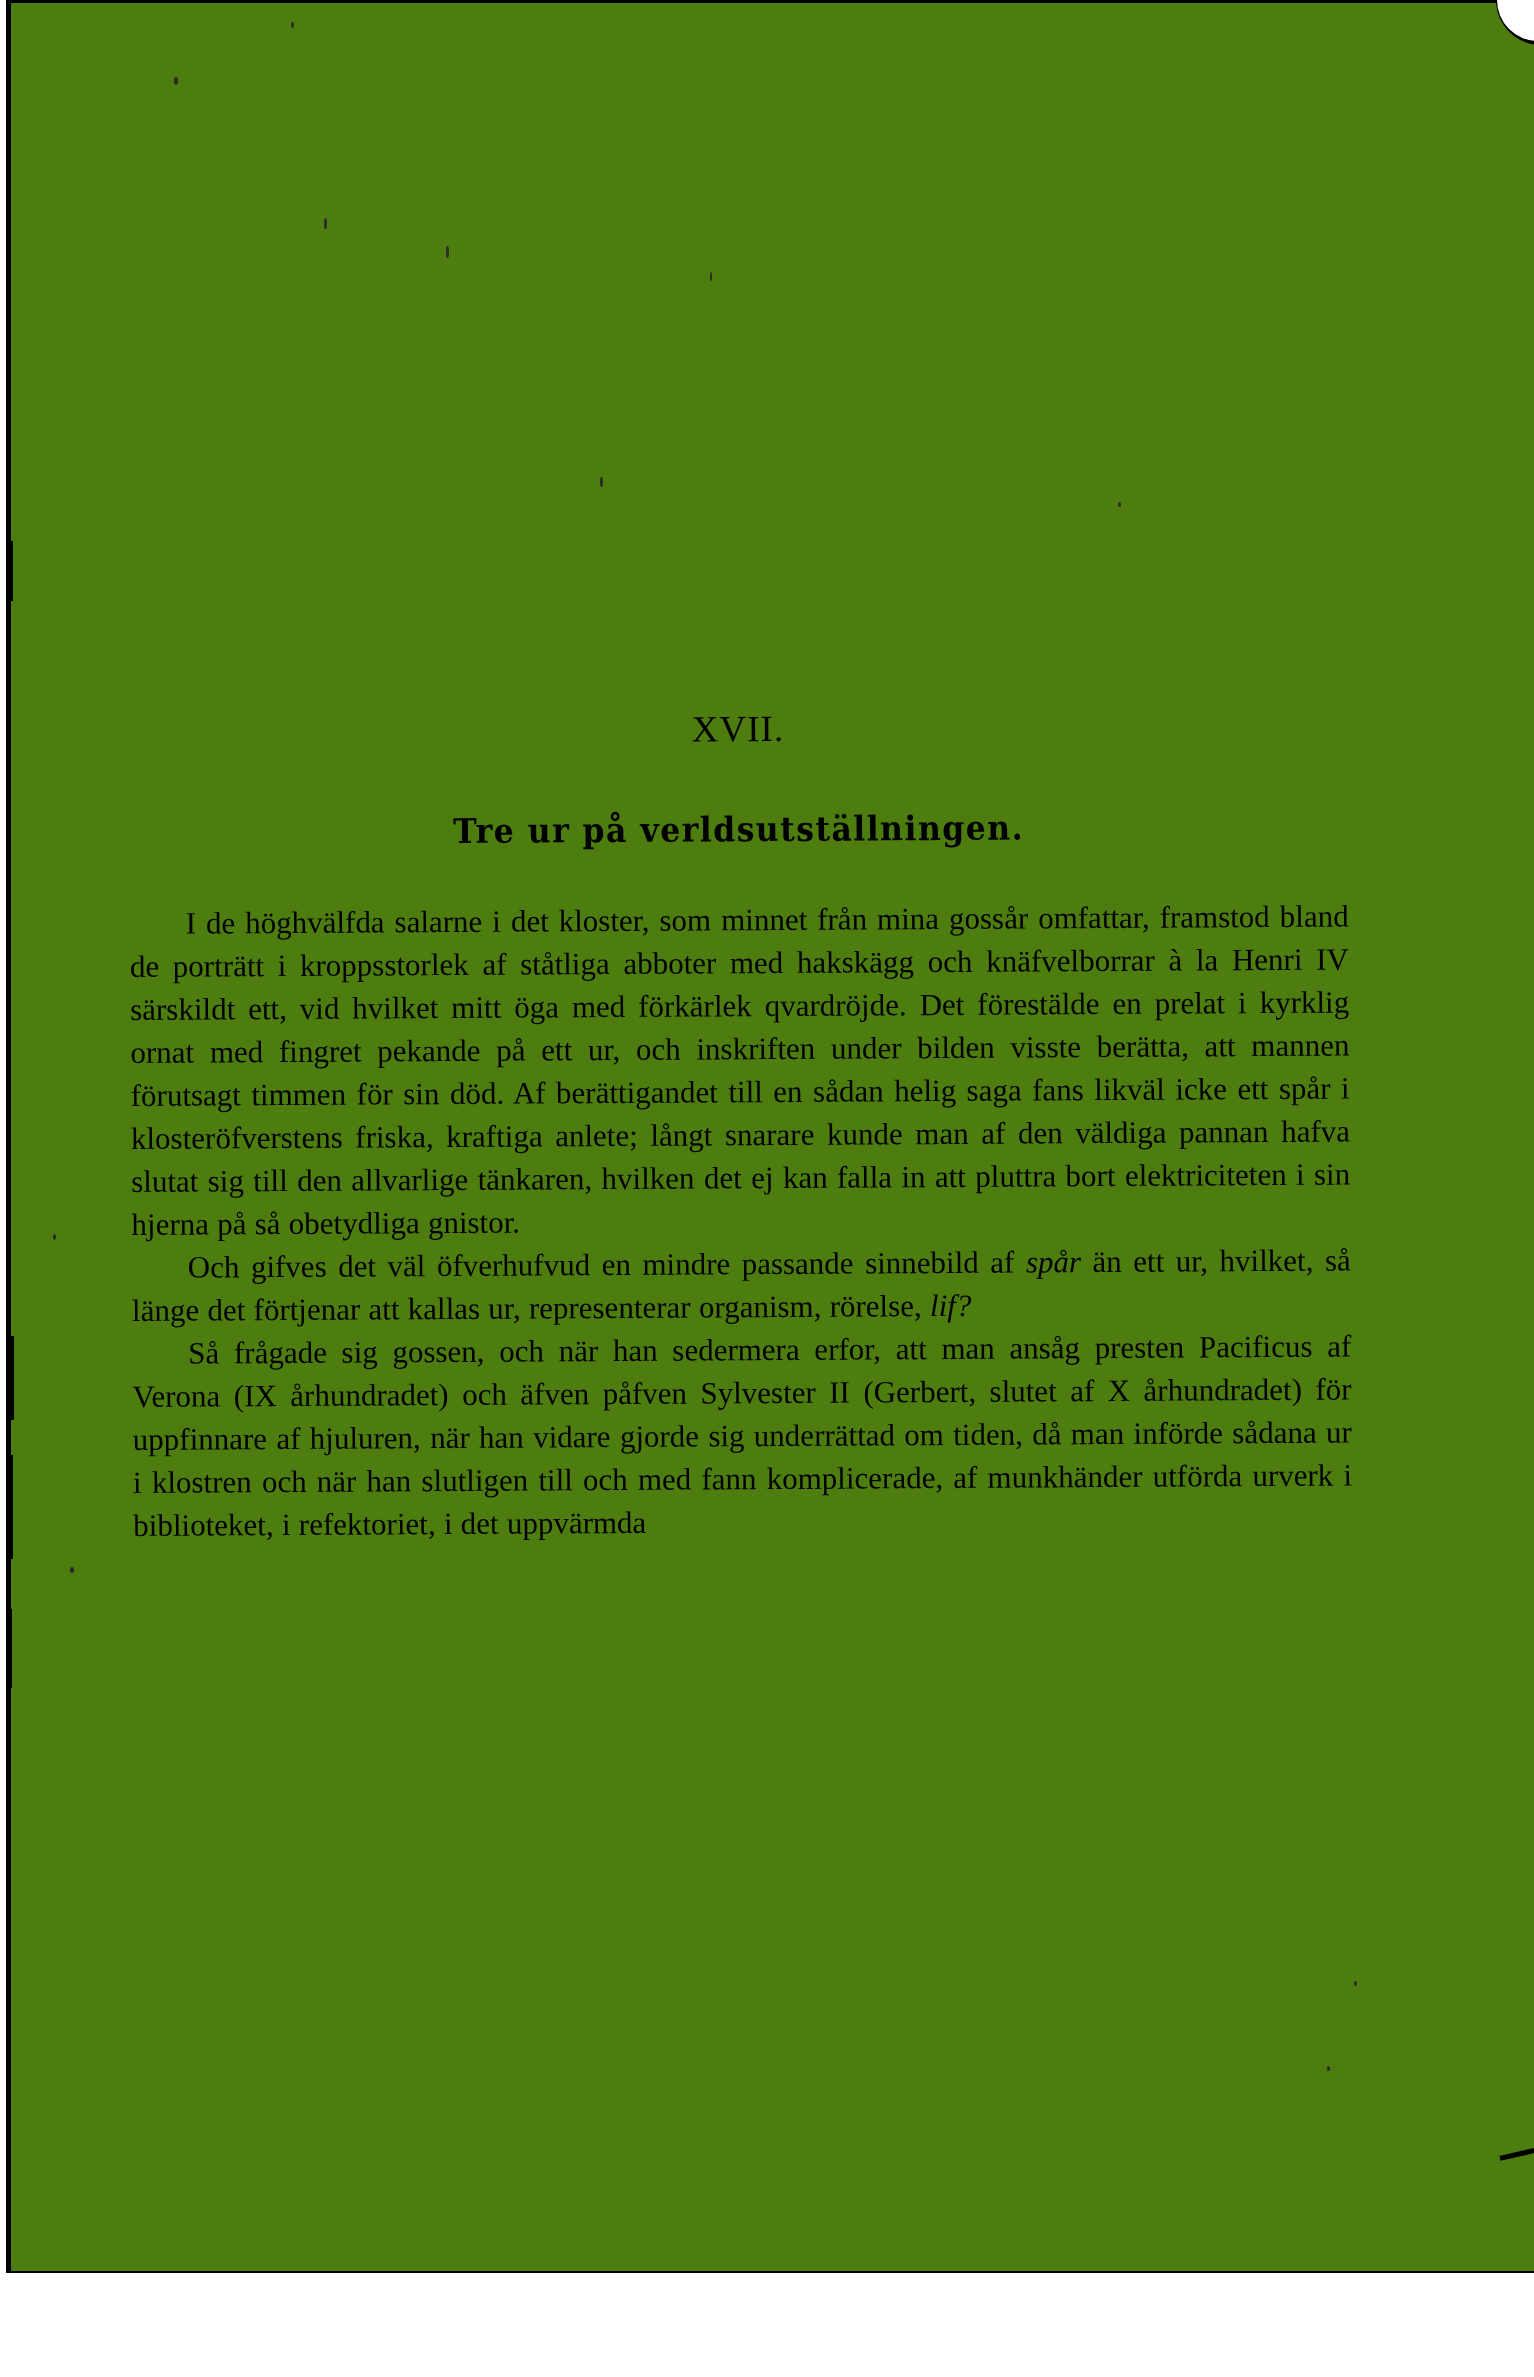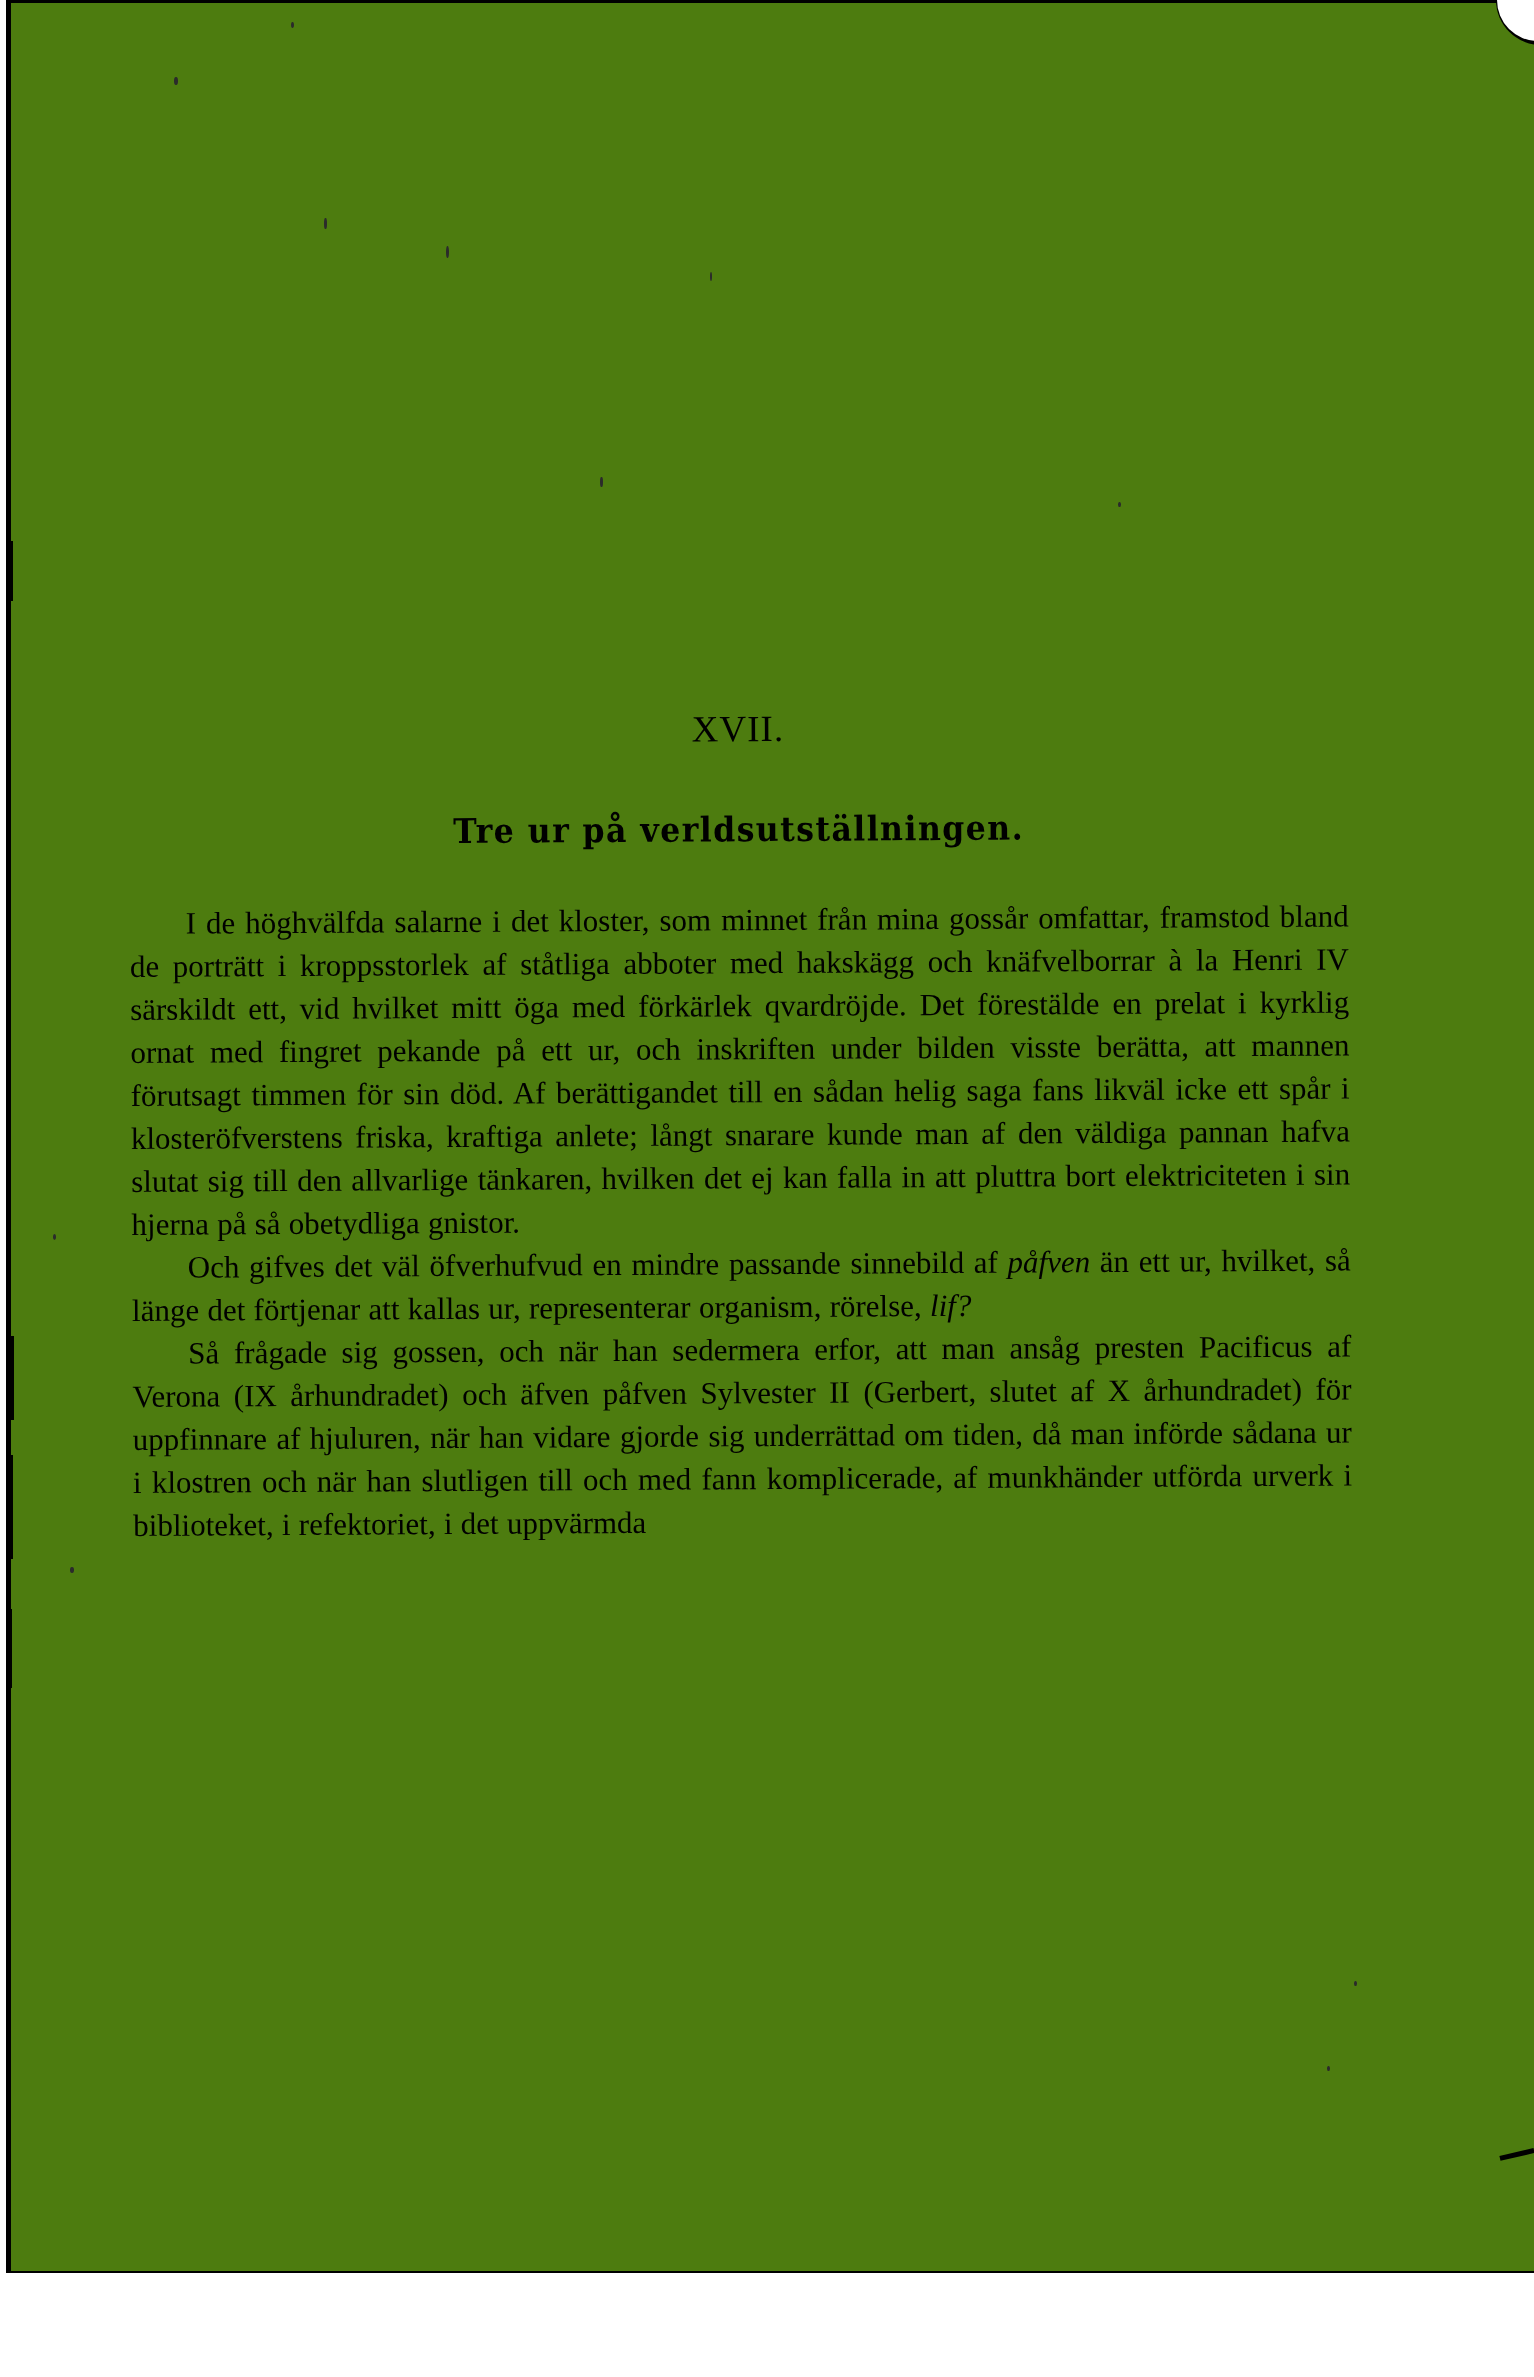--- a/index.html
+++ b/index.html
@@ -172,21 +172,21 @@
     <div class="text-block">
 
       <div class="chapter-number">XVII.</div>
 
       <h1 class="chapter-title">Tre ur på verldsutställningen.</h1>
 
       <div class="body-copy">
 
         <p>I de höghvälfda salarne i det kloster, som minnet från mina gossår omfattar, framstod bland de porträtt i kroppsstorlek af ståtliga abboter med hakskägg och knäfvelborrar à la Henri IV särskildt ett, vid hvilket mitt öga med förkärlek qvardröjde. Det förestälde en prelat i kyrklig ornat med fingret pekande på ett ur, och inskriften under bilden visste berätta, att mannen förutsagt timmen för sin död. Af berättigandet till en sådan helig saga fans likväl icke ett spår i klosteröfverstens friska, kraftiga anlete; långt snarare kunde man af den väldiga pannan hafva slutat sig till den allvarlige tänkaren, hvilken det ej kan falla in att pluttra bort elektriciteten i sin hjerna på så obetydliga gnistor.</p>
 
-        <p><span>Och gifves det väl öfverhufvud en mindre passande sinnebild af </span><em>påfven</em><span> än ett ur, hvilket, så länge det förtjenar att kallas ur, representerar organism, rörelse, </span><em>lif?</em></p>
+        <p><span>Och gifves det väl öfverhufvud en mindre passande sinnebild af </span><em>spår</em><span> än ett ur, hvilket, så länge det förtjenar att kallas ur, representerar organism, rörelse, </span><em>lif?</em></p>
 
         <p>Så frågade sig gossen, och när han sedermera erfor, att man ansåg presten Pacificus af Verona (IX århundradet) och äfven påfven Sylvester II (Gerbert, slutet af X århundradet) för uppfinnare af hjuluren, när han vidare gjorde sig underrättad om tiden, då man införde sådana ur i klostren och när han slutligen till och med fann komplicerade, af munkhänder utförda urverk i biblioteket, i refektoriet, i det uppvärmda</p>
 
       </div>
     </div>
   </div>
 
 </div>
 
 

